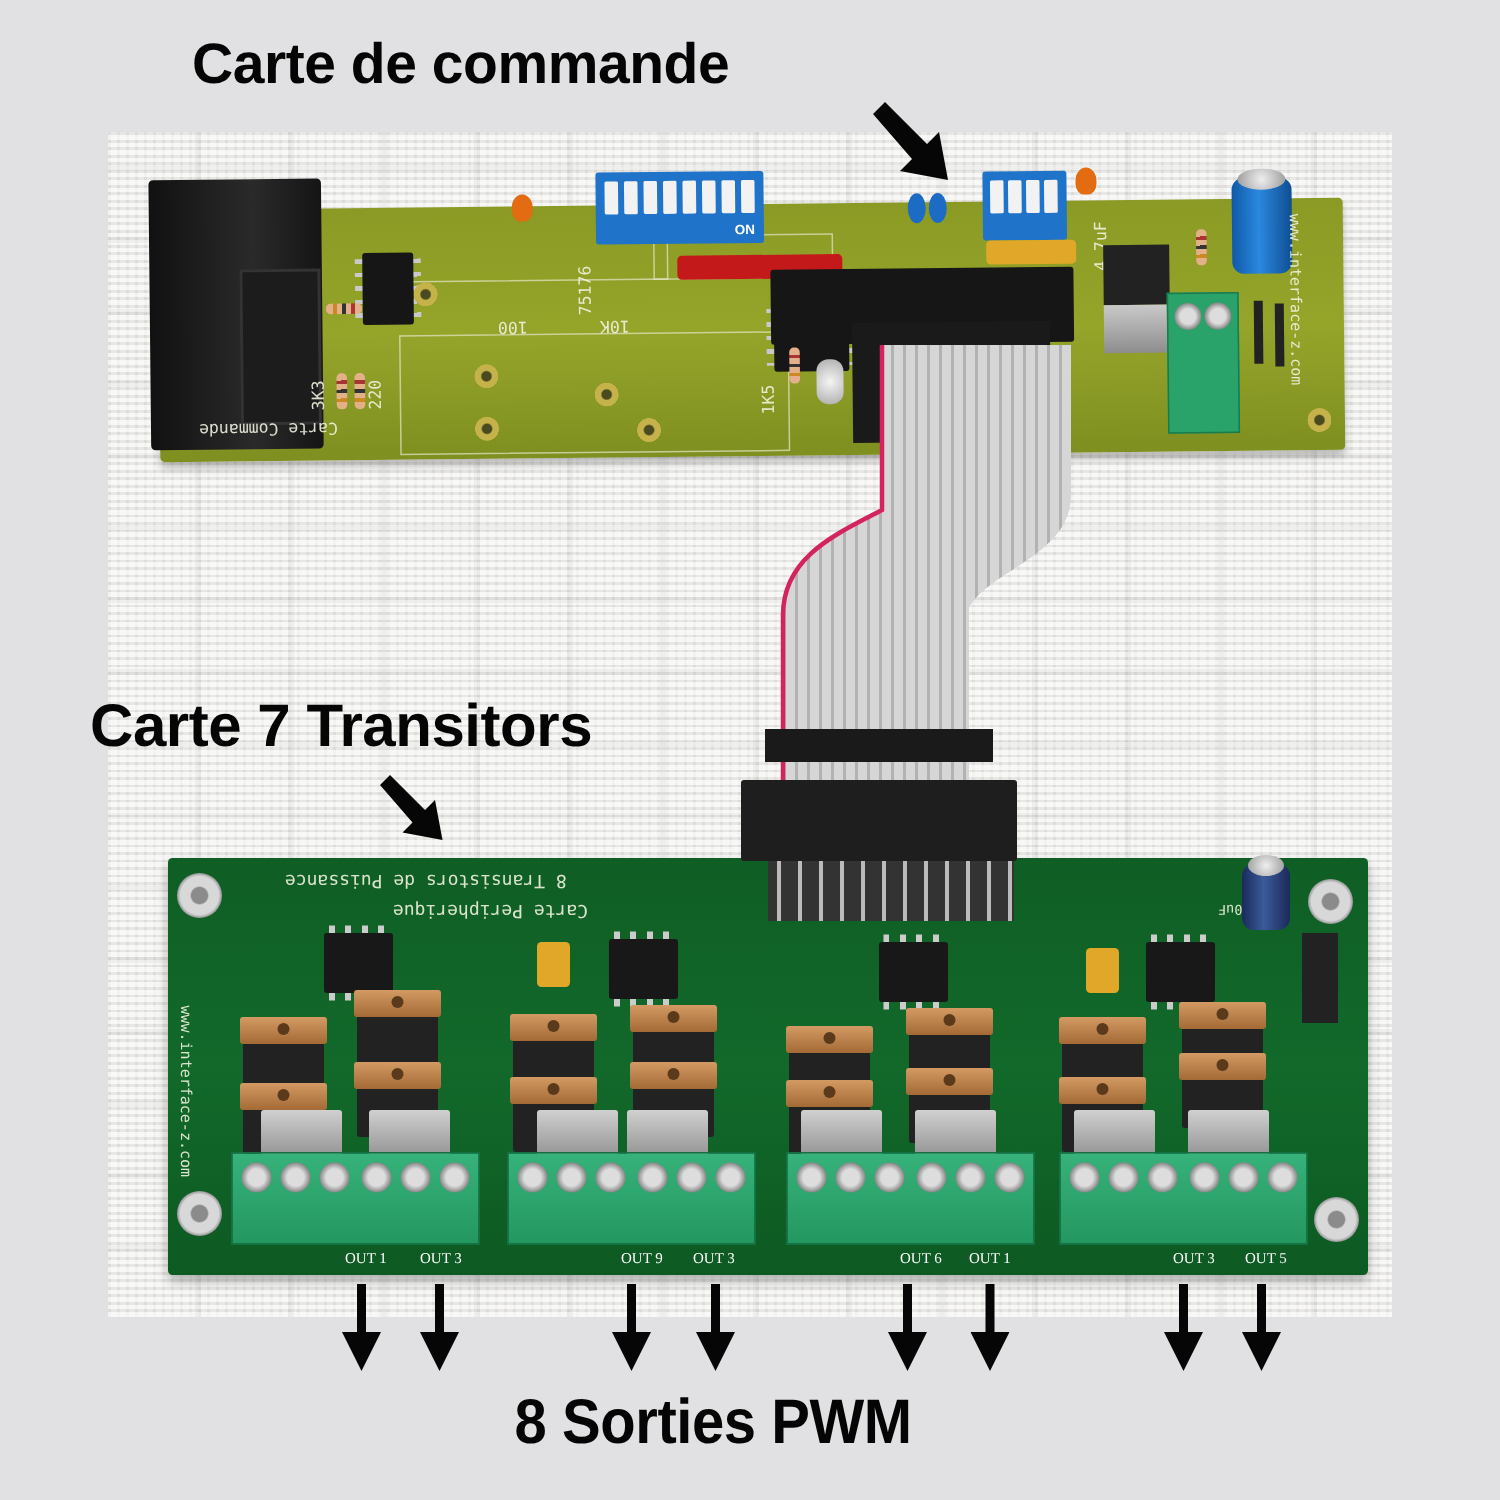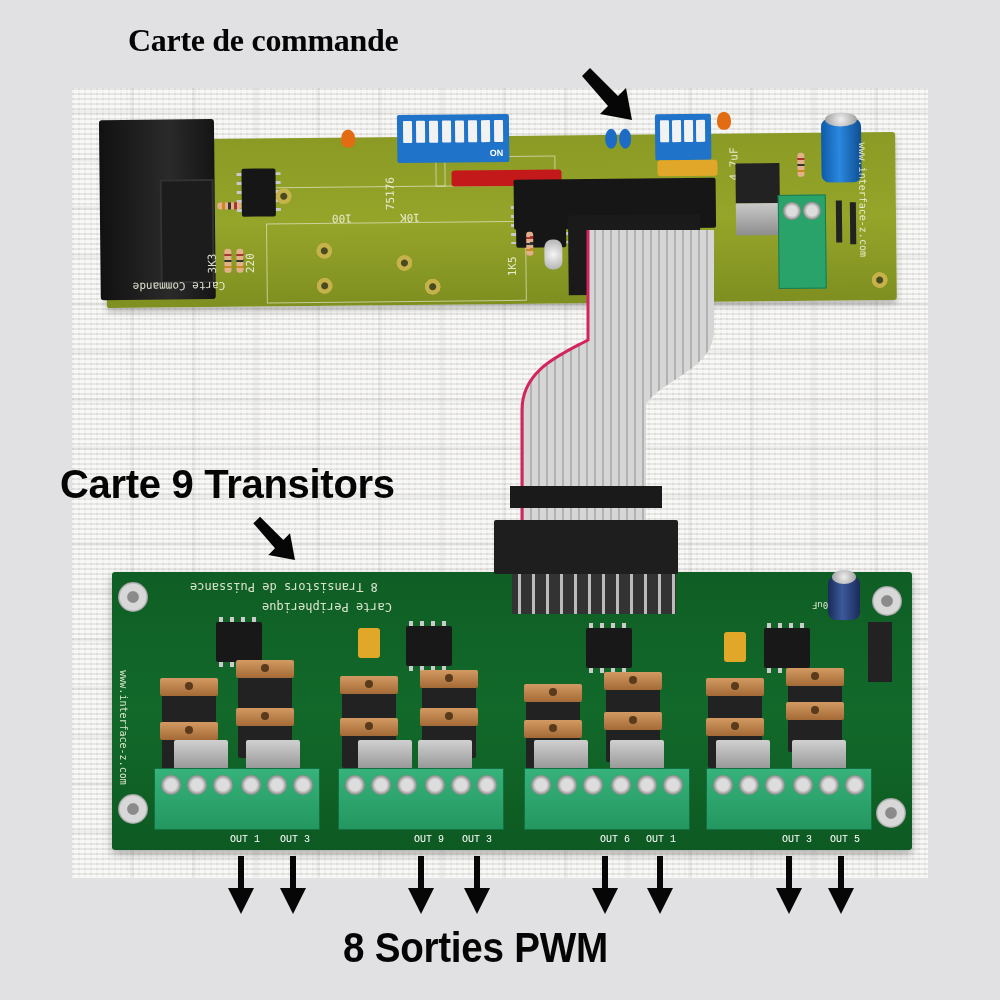--- a/index.html
+++ b/index.html
@@ -17,21 +17,21 @@
       content: ""; position: absolute; inset: 0;
       background-image:
         repeating-linear-gradient(90deg, transparent 0 58px, rgba(0,0,0,0.04) 58px 62px),
         repeating-linear-gradient(0deg, transparent 0 44px, rgba(0,0,0,0.035) 44px 48px);
     }
 
     .label {
       position: absolute; font-weight: bold; color: #050505; white-space: nowrap;
       letter-spacing: -0.3px; z-index: 5;
     }
-    .label-top { left: 128px; top: 22px; font-size: 32px; font-family: Liberation Serif, serif; }
+    .label-top { left: 128px; top: 22px; font-size: 38px; }
     .label-mid { left: 60px; top: 462px; font-size: 40px; }
     .label-bot { left: 343px; top: 924px; font-size: 42px; transform: scaleX(0.92); transform-origin: left; }
 
     .arrow { position: absolute; z-index: 6; }
 
     
     .board-ctrl {
       position: absolute; left: 106px; top: 136px; width: 790px; height: 168px;
       background: linear-gradient(180deg, #8a9a24 0%, #95a52a 50%, #7f8f20 100%);
       transform: rotate(-0.6deg);
@@ -85,35 +85,35 @@
     .mount { position: absolute; width: 30px; height: 30px; border-radius: 50%;
       background: radial-gradient(circle, #8b8b8b 0 25%, #d8d8d8 30% 60%, #9a9a9a 70%); }
     .mosfet { position: absolute; width: 54px; height: 50px; background: #222; border-radius: 2px; }
     .mosfet .tab { position: absolute; left: -2px; right: -2px; top: 0; height: 18px;
       background: linear-gradient(180deg, #d49a63, #a36a36); border-radius: 2px; }
     .mosfet .tab::after { content: ""; position: absolute; left: 50%; top: 4px; width: 8px; height: 8px; margin-left: -4px;
       background: #5a3a1a; border-radius: 50%; }
     .reg2 { position: absolute; width: 54px; height: 36px; background: linear-gradient(180deg, #d0d0d0, #8a8a8a); border-radius: 2px; }
     .term-green { position: absolute; background: linear-gradient(180deg, #36b27a, #249760); border: 1px solid #137043; }
     .term-green .screw { width: 20px; height: 20px; top: 6px; }
-    .out-label { position: absolute; color: #fff; font-size: 10px; font-family: Liberation Mono, monospace; white-space: nowrap; }
+    .out-label { position: absolute; color: #fff; font-size: 10px; font-family: Liberation Serif, serif; white-space: nowrap; }
     .ic8 { position: absolute; width: 46px; height: 40px; background: #181818; border-radius: 2px; }
     .ic8::before { content: ""; position: absolute; left: 3px; right: 3px; top: -5px; height: 5px;
       background: repeating-linear-gradient(90deg, #ccc 0 4px, transparent 4px 11px); }
     .ic8::after { content: ""; position: absolute; left: 3px; right: 3px; bottom: -5px; height: 5px;
       background: repeating-linear-gradient(90deg, #ccc 0 4px, transparent 4px 11px); }
     .header-conn { position: absolute; background: #1a1a1a; }
   </style>
 </head>
 <body>
 
 <div class="photo"></div>
 
 <div class="label label-top">Carte de commande</div>
-<div class="label label-mid">Carte 9 Transitors</div>
+<div class="label label-mid">Carte 7 Transitors</div>
 <div class="label label-bot">8 Sorties PWM</div>
 
 <svg class="arrow" style="left:578px;top:66px" width="60" height="60" viewBox="0 0 60 60">
   <polygon points="4,10 12,2 40,30 48,22 54,54 22,48 30,40" fill="#060606"></polygon>
 </svg>
 
 <svg class="arrow" style="left:250px;top:514px" width="50" height="52" viewBox="0 0 60 60">
   <polygon points="4,10 12,2 40,30 48,22 54,54 22,48 30,40" fill="#060606"></polygon>
 </svg>
 

